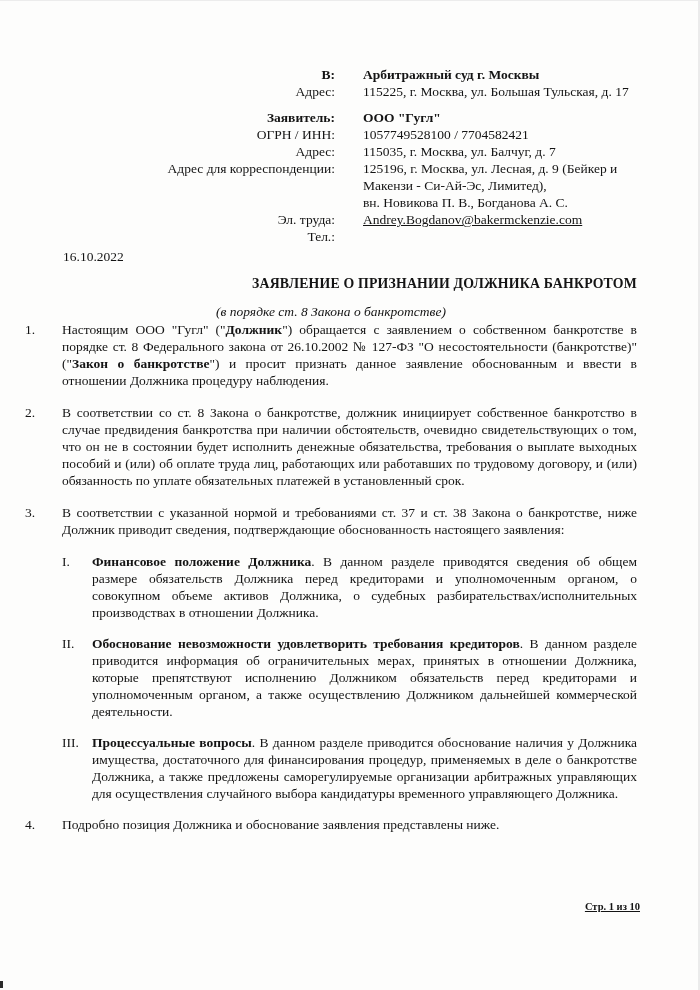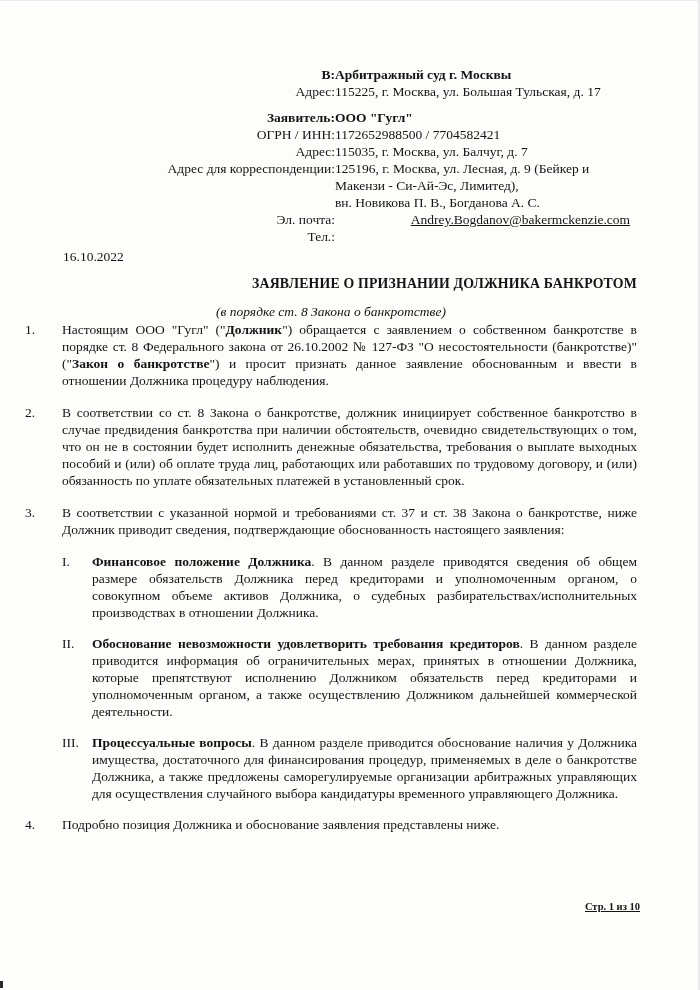--- a/index.html
+++ b/index.html
@@ -15,23 +15,23 @@
   }
   .edge-top { position:absolute; top:0; left:0; width:100%; height:1px; background:#ececec; }
   .edge-right { position:absolute; top:0; right:0; width:2px; height:100%; background:#ebebeb; }
   .speck { position:absolute; left:0; top:981px; width:3px; height:7px; background:#2a2a2a; }
 
   
   .addr-block { position:absolute; top:66px; left:20px; width:622px; }
   .addr-row { display:flex; align-items:flex-start; }
   .addr-row.gap-above { margin-top:9px; }
   .addr-label { flex:0 0 315px; width:315px; text-align:right; }
-  .addr-value { margin-left:0; width:295px; white-space:pre-line; }
+  .addr-value { margin-left:28px; width:295px; white-space:pre-line; }
   .b { font-weight:bold; }
-  .u { text-decoration:underline;text-align:right; }
+  .u { text-decoration:underline; }
 
   
   .doc-date { position:absolute; top:248px; left:63px; }
 
   
   .title-block { position:absolute; top:275px; left:25px; width:612px; text-align:center; }
   .doc-title { font-weight:bold; font-size:13.8px; letter-spacing:.2px;text-align:right; }
   .doc-subtitle { font-style:italic; margin-top:11px; }
 
   
@@ -64,34 +64,34 @@
   <div class="addr-row">
     <div class="addr-label">Адрес:</div>
     <div class="addr-value">115225, г. Москва, ул. Большая Тульская, д. 17</div>
   </div>
   <div class="addr-row gap-above">
     <div class="addr-label b">Заявитель:</div>
     <div class="addr-value b">ООО "Гугл"</div>
   </div>
   <div class="addr-row">
     <div class="addr-label">ОГРН / ИНН:</div>
-    <div class="addr-value">1172652988500 / 7704582421</div>
+    <div class="addr-value">1057749528100 / 7704582421</div>
   </div>
   <div class="addr-row">
     <div class="addr-label">Адрес:</div>
     <div class="addr-value">115035, г. Москва, ул. Балчуг, д. 7</div>
   </div>
   <div class="addr-row">
     <div class="addr-label">Адрес для корреспонденции:</div>
     <div class="addr-value">125196, г. Москва, ул. Лесная, д. 9 (Бейкер и
 Макензи - Си-Ай-Эс, Лимитед),
 вн. Новикова П. В., Богданова А. С.</div>
   </div>
   <div class="addr-row">
-    <div class="addr-label">Эл. почта:</div>
+    <div class="addr-label">Эл. труда:</div>
     <div class="addr-value u">Andrey.Bogdanov@bakermckenzie.com</div>
   </div>
   <div class="addr-row">
     <div class="addr-label">Тел.:</div>
   </div>
 </div>
 
 <div class="doc-date">16.10.2022</div>
 
 <div class="title-block">

